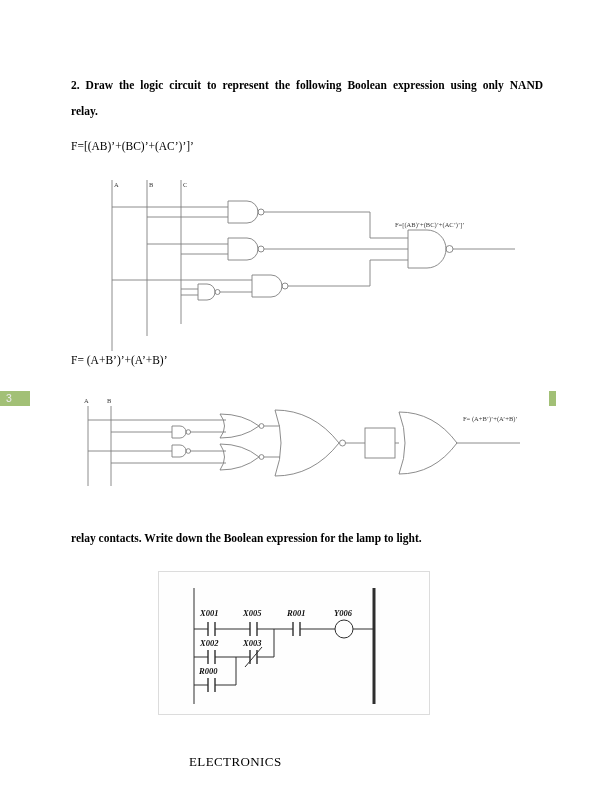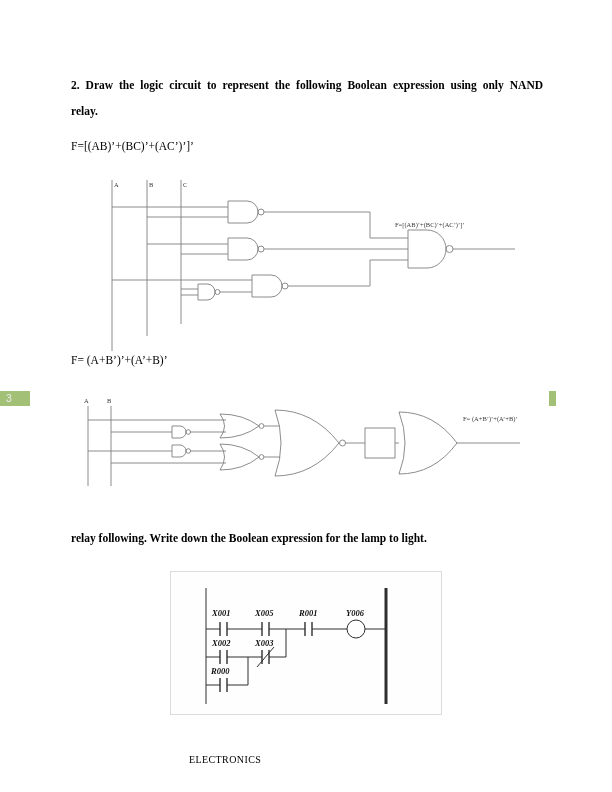--- a/index.html
+++ b/index.html
@@ -27,21 +27,21 @@
     font-family:"Liberation Serif", serif; font-size:6.5px; }
   .lbl-small { font-size:6.3px; }
 
   .ladder-fig { position:absolute; background:#fefefe; border:1px solid #dcdcdc; }
   .lad line, .lad circle { stroke:#2e2e2e; stroke-width:1; fill:none; }
   .lad .contact { stroke-width:1.4; }
   .lad .rail-right { stroke-width:3; }
   .lad text { stroke:none; fill:#111; font-size:8.5px; font-weight:bold;
     font-style:italic; font-family:"Liberation Serif", serif; }
 
-  .footer { font-size:10px; letter-spacing:0.4px; }
+  .footer { font-size:13px; letter-spacing:0.4px; }
 </style>
 </head>
 <body>
 
 <div class="page">
 
   <div class="abs qtext" style="left:71px; top:66px;">
     <span class="jline">2. Draw the logic circuit to represent the following Boolean expression using only NAND</span>
     <span class="nline">relay.</span>
   </div>
@@ -139,24 +139,24 @@
       <line x1="315" y1="49" x2="319" y2="49"></line>
     </g>
     <g>
       <path d="M319,18 Q331,49 319,80 Q354,80 377,49 Q354,18 319,18 Z"></path>
       <line x1="376" y1="49" x2="440" y2="49"></line>
       <text x="383" y="27" class="lbl-small">F= (A+B’)’+(A’+B)’</text>
     </g>
   </svg>
 
   <div class="abs qtext" style="left:71px; top:519px;">
-    <span class="nline">relay following.  Write down the Boolean expression for the lamp to light.</span>
-  </div>
-
-  <div class="ladder-fig" style="left:170px; top:565px; width:270px; height:142px;">
+    <span class="nline">relay contacts.  Write down the Boolean expression for the lamp to light.</span>
+  </div>
+
+  <div class="ladder-fig" style="left:158px; top:565px; width:270px; height:142px;">
     <svg class="lad" width="270" height="140" viewBox="0 0 270 140">
       <g>
         <line x1="35" y1="16" x2="35" y2="132"></line>
         <line class="rail-right" x1="215" y1="16" x2="215" y2="132"></line>
       </g>
       <g>
         <line x1="35" y1="57" x2="49" y2="57"></line>
         <line class="contact" x1="49" y1="50" x2="49" y2="64"></line>
         <line class="contact" x1="56" y1="50" x2="56" y2="64"></line>
         <line x1="56" y1="57" x2="91" y2="57"></line>

